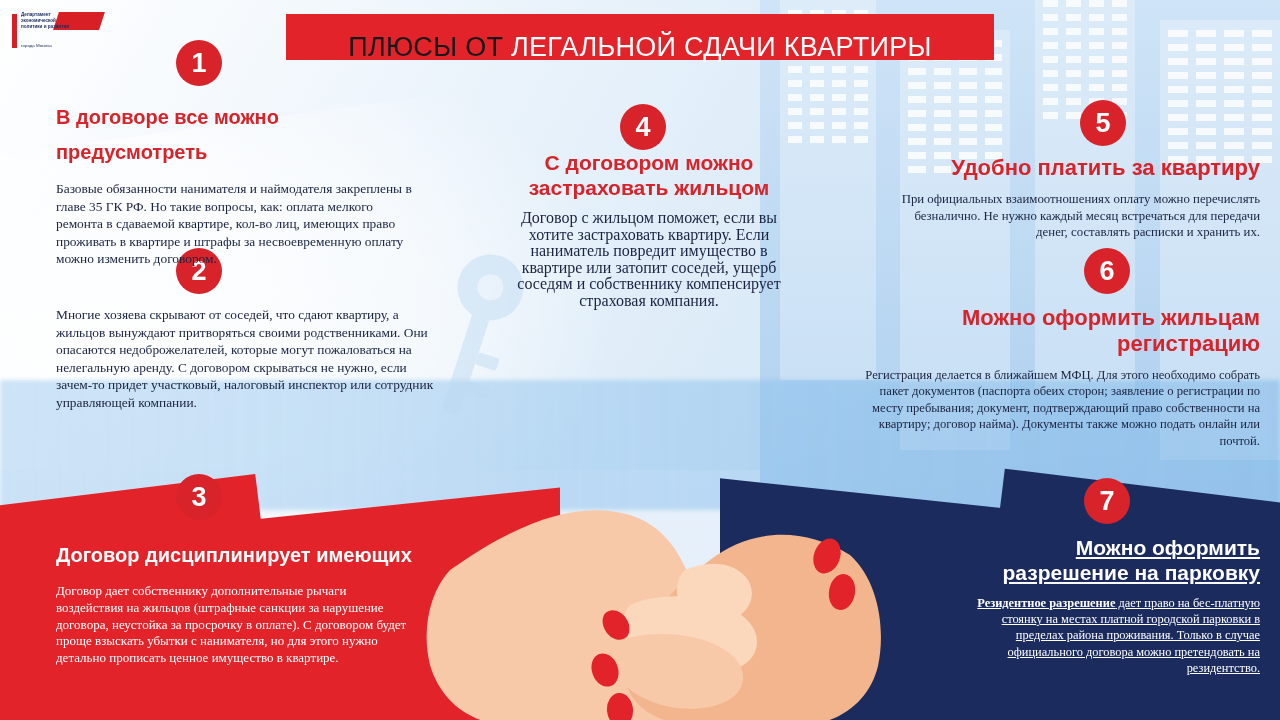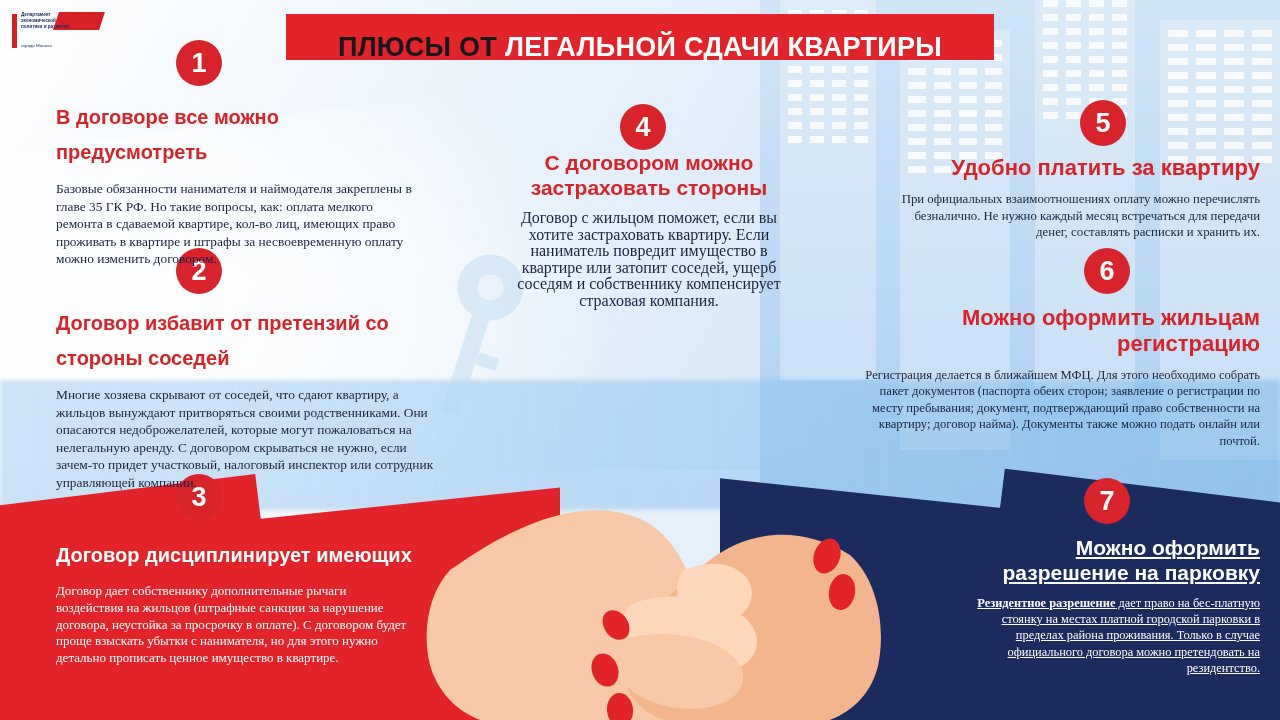--- a/index.html
+++ b/index.html
@@ -99,21 +99,21 @@
   
   .title-bar {
     position: absolute;
     left: 286px; top: 14px;
     width: 708px; height: 46px;
     background: #e2232a;
     display: flex; align-items: center; justify-content: center;
   }
   .title-bar .t {
     font-family: "Liberation Sans", sans-serif;
-    font-weight: bold;
+    font-weight: normal;
     font-size: 27px;
     letter-spacing: .3px;
     color: #ffffff;
     white-space: nowrap;
     margin-top: 20px;
   }
   .title-bar .t .dark { color: #16181c; }
 
   .logo {
     position: absolute; left: 12px; top: 10px;
@@ -468,31 +468,30 @@
   <div class="badge n5">5</div>
   <div class="badge n6">6</div>
   <div class="badge n7">7</div>
 
   <div class="blk b1 left">
     <h2>В договоре все можно предусмотреть</h2>
     <p>Базовые обязанности нанимателя и наймодателя закреплены в главе 35 ГК РФ. Но такие вопросы, как: оплата мелкого ремонта в сдаваемой квартире, кол-во лиц, имеющих право проживать в квартире и штрафы за несвоевременную оплату можно изменить договором.</p>
   </div>
 
   <div class="blk b2 left">
-    <h2>Договор избавит от претензий со стороны соседей</h2>
     <p>Многие хозяева скрывают от соседей, что сдают квартиру, а жильцов вынуждают притворяться своими родственниками. Они опасаются недоброжелателей, которые могут пожаловаться на нелегальную аренду. С договором скрываться не нужно, если зачем-то придет участковый, налоговый инспектор или сотрудник управляющей компании.</p>
   </div>
 
   <div class="blk b3 left on-red">
     <h2>Договор дисциплинирует имеющих</h2>
     <p>Договор дает собственнику дополнительные рычаги воздействия на жильцов (штрафные санкции за нарушение договора, неустойка за просрочку в оплате). С договором будет проще взыскать убытки с нанимателя, но для этого нужно детально прописать ценное имущество в квартире.</p>
   </div>
 
   <div class="blk b4 center">
-    <h2>С договором можно застраховать стороны</h2>
+    <h2>С договором можно застраховать жильцом</h2>
     <p>Договор с жильцом поможет, если вы хотите застраховать квартиру. Если наниматель повредит имущество в квартире или затопит соседей, ущерб соседям и собственнику компенсирует страховая компания.</p>
   </div>
 
   <div class="blk b5 right">
     <h2>Удобно платить за квартиру</h2>
     <p>При официальных взаимоотношениях оплату можно перечислять безналично. Не нужно каждый месяц встречаться для передачи денег, составлять расписки и хранить их.</p>
   </div>
 
   <div class="blk b6 right">
     <h2>Можно оформить жильцам регистрацию</h2>

